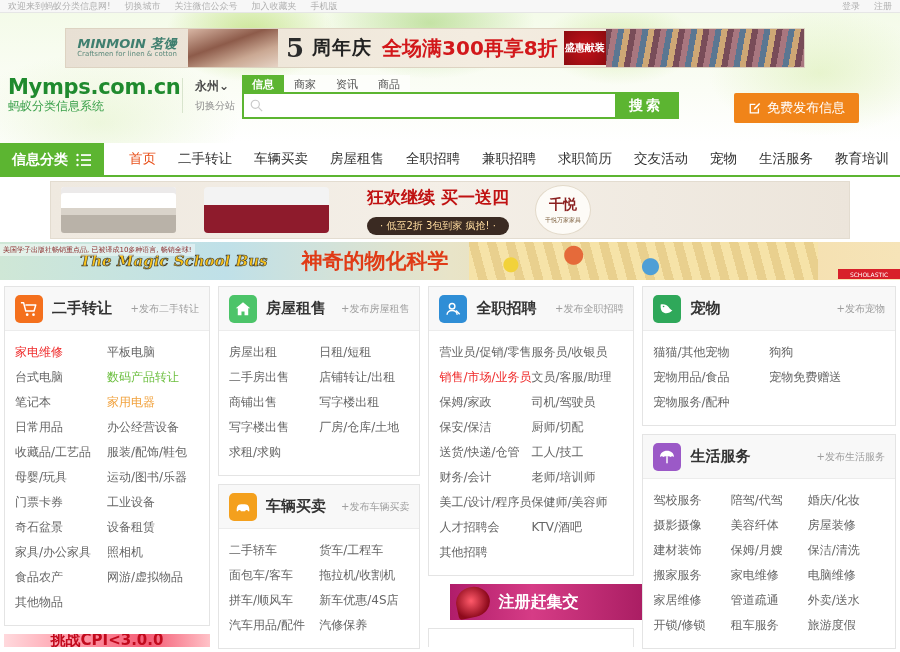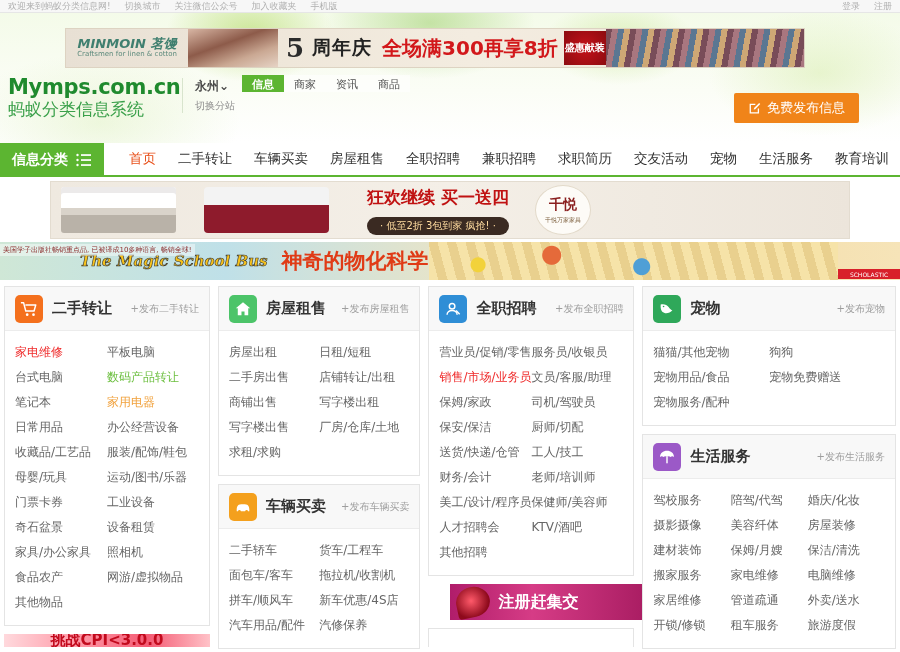--- a/index.html
+++ b/index.html
@@ -91,21 +91,21 @@
   
   .logorow {
     position: absolute; left: 0; top: 62px; width: 900px; height: 62px;
     display: flex; align-items: flex-start; padding-left: 8px;
   }
   .logo { width: 172px; }
   .logo .l1 {
     font-size: 21px; font-weight: bold; color: #1f8a2e; letter-spacing: -0.3px;
     line-height: 1.15;
   }
-  .logo .l2 { font-size: 17px; color: #3aa04a; line-height: 1.25; }
+  .logo .l2 { font-size: 12px; color: #3aa04a; line-height: 1.25; }
 
   .cityblk {
     border-left: 1px solid #d8e4cd;
     padding-left: 12px; margin-left: 2px; margin-top: 3px;
     width: 58px;
   }
   .cityblk .cityname { font-size: 12px; color: #4a4a4a; font-weight: bold; }
   .cityblk .cityswitch { font-size: 10px; color: #8d8d8d; margin-top: 4px; }
 
   .searchblk { margin-left: 2px; width: 437px; }
@@ -193,21 +193,21 @@
     color: #8a1f1f; font-size: 14px; font-weight: bold;
     font-family: "DejaVu Serif","Liberation Serif",serif;
   }
   .adbed .logo2 small { font-size: 6px; color:#7a5c3a; font-weight:normal; margin-top:2px;}
   .adbed .tail { flex: 1; }
 
   .adbook {
     margin: 3px auto 0; width: 900px; height: 38px;
     display: flex; align-items: center;
     background: linear-gradient(90deg,#cfe7d6 0%,#bfe0e8 25%,#e8e4c8 50%,#f3dca8 75%,#f6e4b8 100%);
-    overflow: hidden; position: relative;
+    overflow: hidden; position: relative; gap: 20px;
   }
   .adbook .pub {
     position: absolute; left: 0; top: 2px;
     font-size: 7px; color: #8a2b2b; background: rgba(255,255,255,.45);
     padding: 1px 3px; white-space: nowrap;
   }
   .adbook .mb {
     margin-left: 80px; font-size: 15px; font-weight: bold; font-style: italic;
     color: #f7c21b; -webkit-text-stroke: 0.6px #333; white-space: nowrap;
     font-family: "DejaVu Serif","Liberation Serif",serif;
@@ -331,20 +331,30 @@
       </div>
       <div class="cityswitch">切换分站</div>
     </div>
 
     <div class="searchblk">
       <div class="stabs">
         <div class="stab active">信息</div>
         <div class="stab">商家</div>
         <div class="stab">资讯</div>
         <div class="stab">商品</div>
+      </div>
+      <div class="sbar">
+        <div class="sicon">
+          <svg width="13" height="13" viewBox="0 0 16 16">
+            <circle cx="6.5" cy="6.5" r="5" fill="none" stroke="#c9c9c9" stroke-width="1.4"></circle>
+            <line x1="10.3" y1="10.3" x2="15" y2="15" stroke="#c9c9c9" stroke-width="1.4"></line>
+          </svg>
+        </div>
+        <input type="text" placeholder="" style="">
+        <div class="sbtn">搜索</div>
       </div>
     </div>
 
     <div class="postbtn">
       <span class="pen">
         <svg width="13" height="13" viewBox="0 0 16 16">
           <path d="M2 2h7v1.6H3.6v9H12V8h1.6v6.2H2z" fill="#fff"></path>
           <path d="M13.7 1.2l1.4 1.4-6.2 6.2-1.9.5.5-1.9z" fill="#fff"></path>
         </svg>
       </span>

